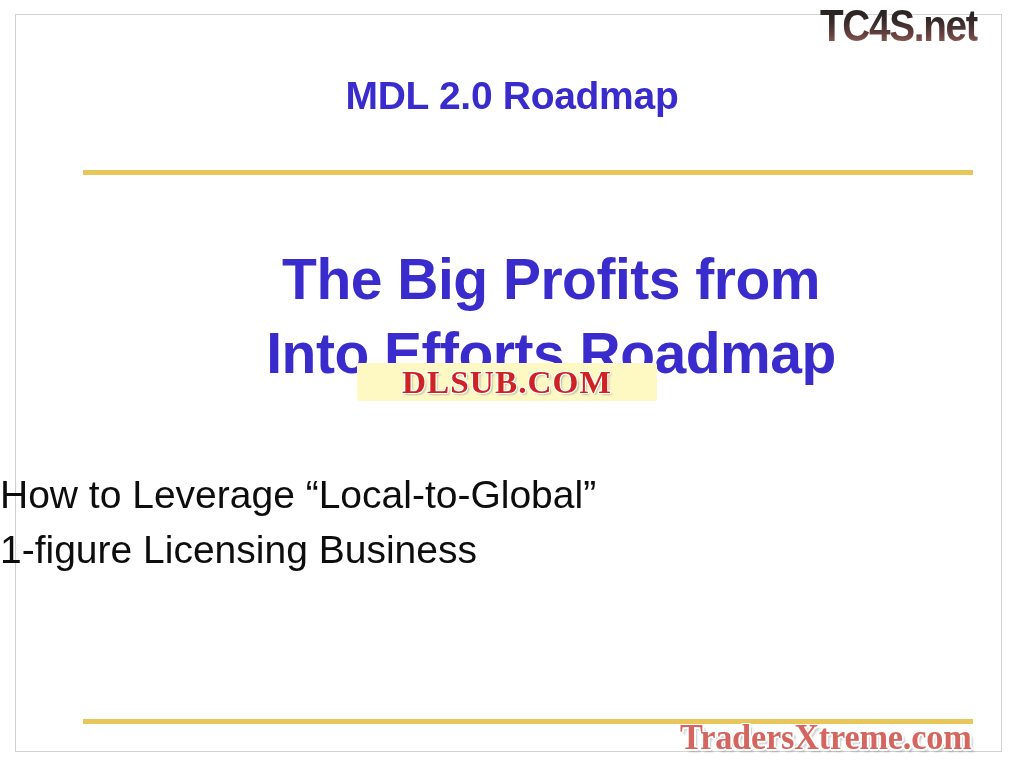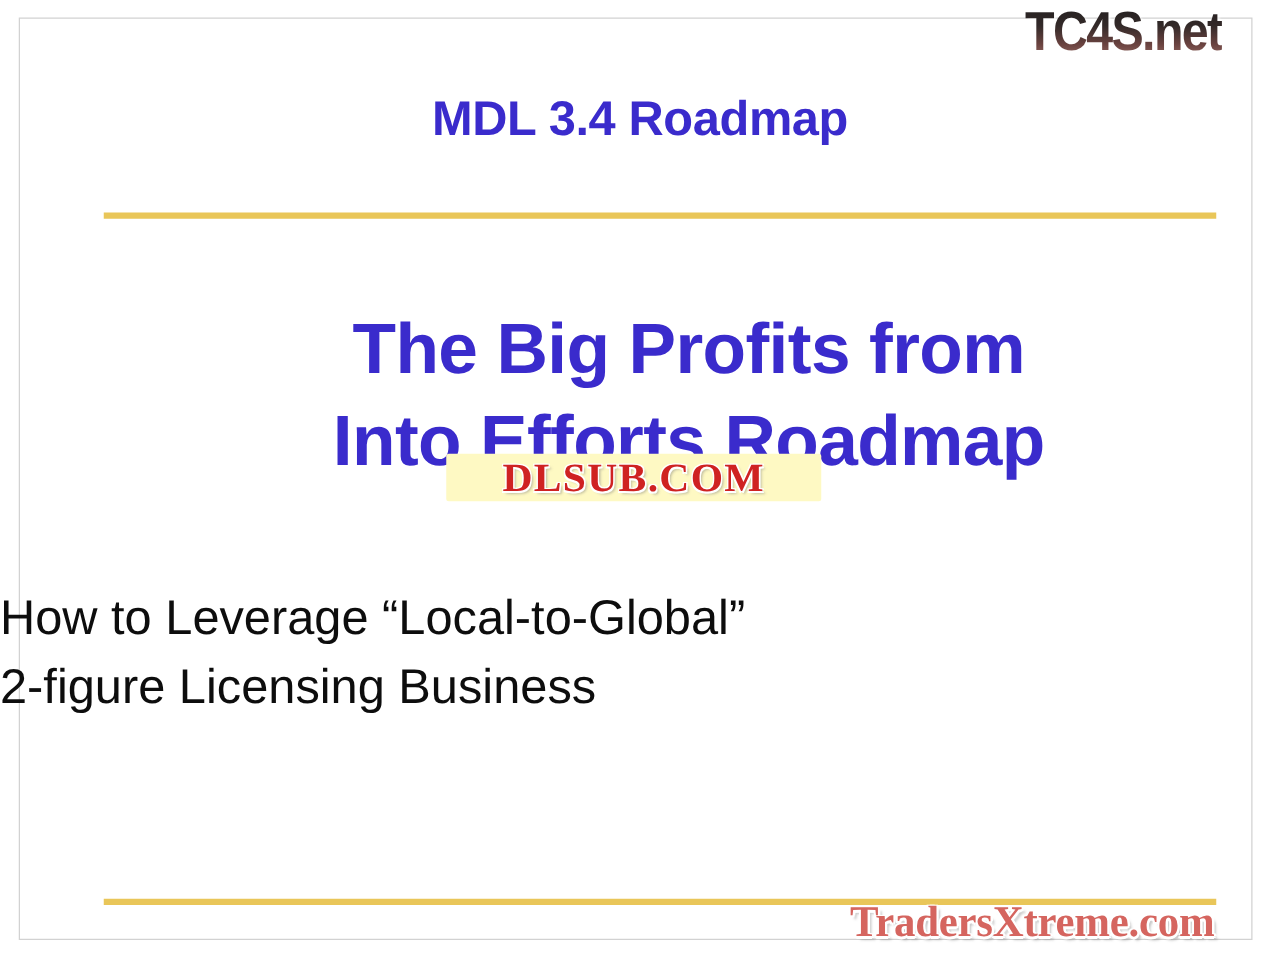--- a/index.html
+++ b/index.html
@@ -183,30 +183,30 @@
 </head>
 <body>
 
 <div class="slide-frame">
 
   <div class="gold-rule gold-rule--top"></div>
 
   <div class="gold-rule gold-rule--bottom"></div>
 </div>
 
-<div class="slide-title">MDL 3.4 Roadmap</div>
+<div class="slide-title">MDL 2.0 Roadmap</div>
 
 <div class="headline">
   <span class="hl-line">The Big Profits from</span>
   <span class="hl-line">Into Efforts Roadmap</span>
 </div>
 
 <div class="subtitle">
   <span class="sub-line">How to Leverage “Local-to-Global”</span>
-  <span class="sub-line">2-figure Licensing Business</span>
+  <span class="sub-line">1-figure Licensing Business</span>
 </div>
 
 <div class="wm-dlsub">
   <span class="wm-dlsub-text">DLSUB.COM</span>
 </div>
 
 <div class="wm-tc4s">
   <span class="wm-tc4s-text">TC4S.net</span>
 </div>
 

